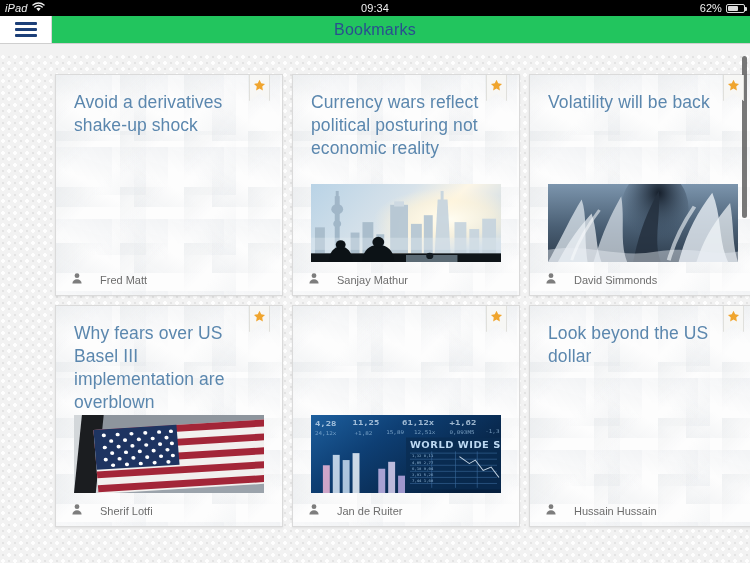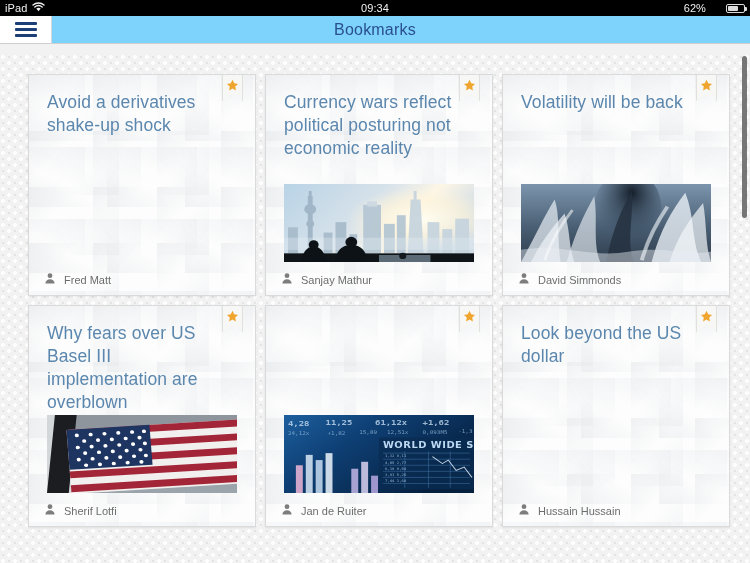--- a/index.html
+++ b/index.html
@@ -26,36 +26,37 @@
     align-items: center;
     font-size: 11px;
     padding: 0 5px;
     position: relative;
     letter-spacing: 0.1px;
   }
   .status-left {
     display: flex;
     align-items: center;
     gap: 5px;
+    font-style: italic;
   }
   .status-carrier { font-size: 11px; line-height: 1; }
   .wifi-icon { display: block; }
   .status-time {
     position: absolute;
     left: 0; right: 0;
     text-align: center;
     font-size: 11px;
     line-height: 16px;
     pointer-events: none;
   }
   .status-right {
     margin-left: auto;
     display: flex;
     align-items: center;
-    gap: 20px;
+    gap: 4px;
     font-size: 11px;
     position: relative;
     z-index: 2;
   }
   .battery {
     width: 19px; height: 9px;
     border: 1px solid #dcdcdc;
     border-radius: 2px;
     position: relative;
     display: inline-block;
@@ -72,21 +73,21 @@
     position: absolute;
     left: 1px; top: 1px; bottom: 1px;
     width: 60%;
     background: #dcdcdc;
     border-radius: 1px;
   }
 
   
   .nav-bar {
     height: 28px;
-    background: #7dd3fc;
+    background: #22c55e;
     border-bottom: 1px solid #cfcfcf;
     display: flex;
     align-items: stretch;
     position: relative;
   }
   .menu-button {
     width: 52px;
     display: flex;
     align-items: center;
     justify-content: center;
@@ -121,20 +122,21 @@
     position: absolute;
     top: 54px; left: 0; right: 0; bottom: 0;
     background-color: #f2f2f2;
     background-image:
       radial-gradient(circle at 3px 3px, rgba(255,255,255,0.95) 1.6px, rgba(0,0,0,0) 1.9px),
       radial-gradient(circle at 9px 9px, rgba(255,255,255,0.95) 1.6px, rgba(0,0,0,0) 1.9px),
       radial-gradient(circle at 3px 9px, rgba(216,216,216,0.55) 1.2px, rgba(0,0,0,0) 1.5px),
       radial-gradient(circle at 9px 3px, rgba(216,216,216,0.55) 1.2px, rgba(0,0,0,0) 1.5px);
     background-size: 12px 12px, 12px 12px, 12px 12px, 12px 12px;
     overflow: hidden;
+    padding-left: 27px;
   }
 
   .grid {
     display: grid;
     grid-template-columns: repeat(3, 228px);
     gap: 9px 9px;
     padding: 20px 0 0 28px;
   }
 
   
@@ -173,21 +175,21 @@
     background: #c8d0d8;
   }
   .card-thumb svg { display: block; width: 100%; height: 100%; }
 
   .card-byline {
     position: absolute;
     left: 16px;
     bottom: 9px;
     display: flex;
     align-items: center;
-    gap: 9px;
+    gap: 18px;
     font-size: 11px;
     color: #6d6d6d;
   }
   .person-icon { display: block; flex: 0 0 auto; }
 
   
   .ribbon {
     position: absolute;
     top: -1px;
     right: 12px;

